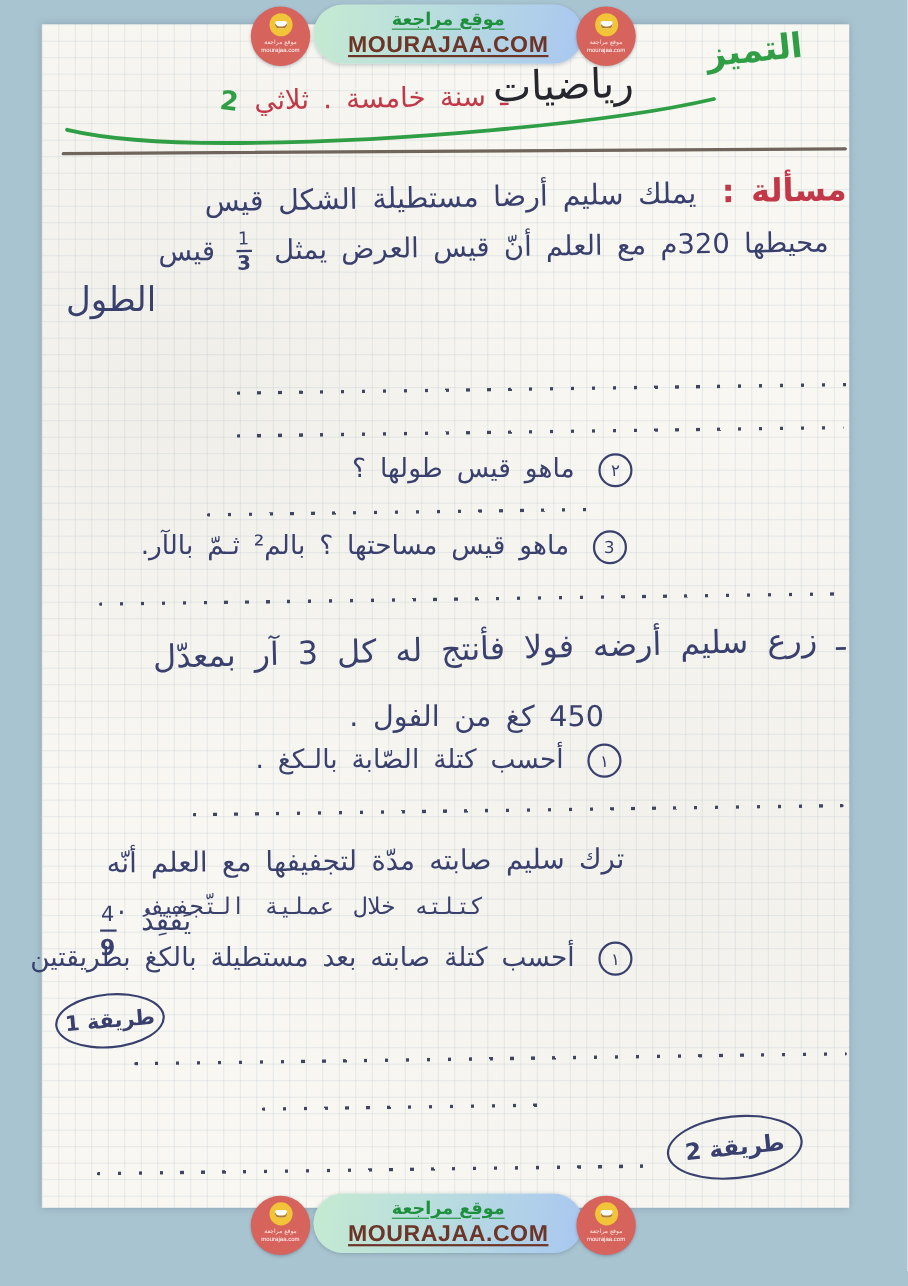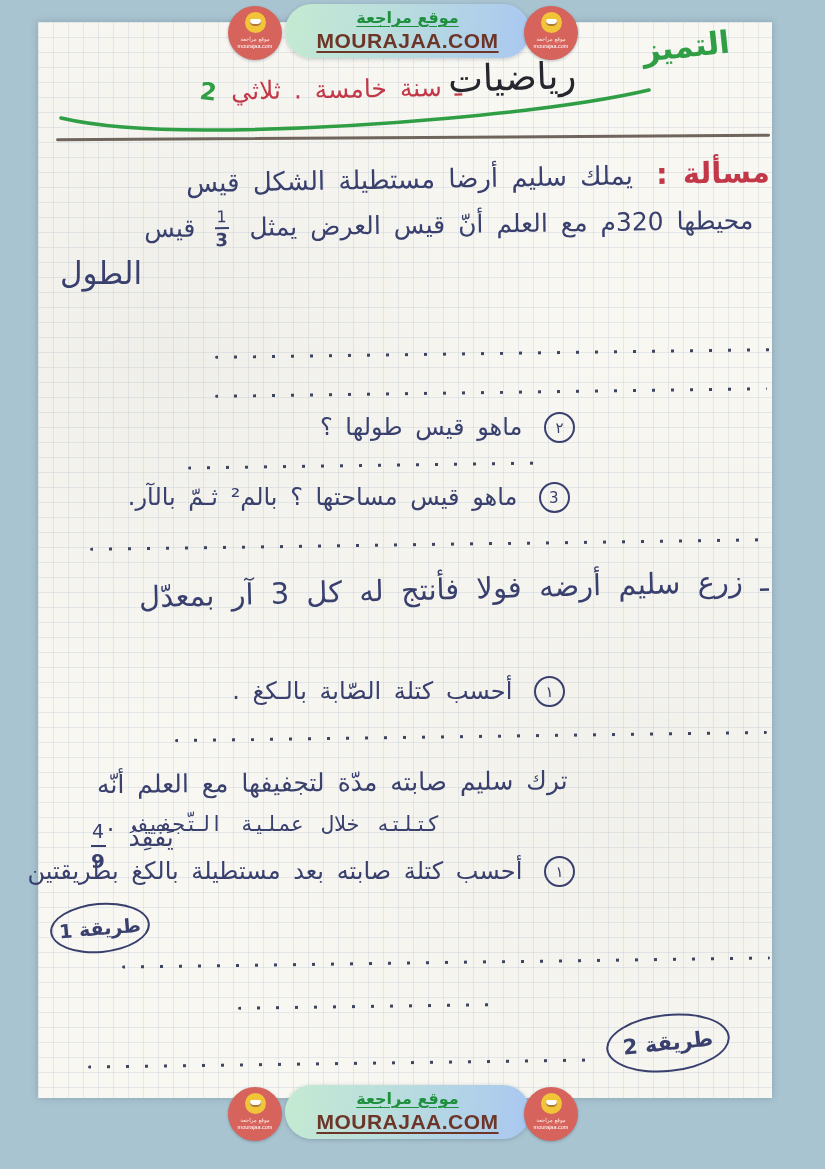--- a/index.html
+++ b/index.html
@@ -148,20 +148,21 @@
   </div>
   <div class="dots" style="left:188px;top:464px;width:358px;"></div>
 
   <div class="hw qrow q3" dir="rtl">
     <span class="qnum">3</span>
     <span>ماهو قيس مساحتها ؟ بالم² ثـمّ بالآر.</span>
   </div>
   <div class="dots" style="left:90px;top:543px;width:676px;"></div>
 
   <div class="hw p2i1" dir="rtl">ـ زرع سليم أرضه فولا فأنتج له كل 3 آر بمعدّل</div>
+  <div class="hw p2i2" dir="rtl">450 كغ من الفول .</div>
 
   <div class="hw qrow qa" dir="rtl">
     <span class="qnum">١</span>
     <span>أحسب كتلة الصّابة بالـكغ .</span>
   </div>
   <div class="dots" style="left:175px;top:735px;width:592px;"></div>
 
   <div class="hw p2l3" dir="rtl">ترك سليم صابته مدّة لتجفيفها مع العلم أنّه</div>
   <div class="hw p2l4b" dir="rtl">كتلته خلال عملية التّجفيف .</div>
   <div class="hw p2l4a" dir="rtl">

